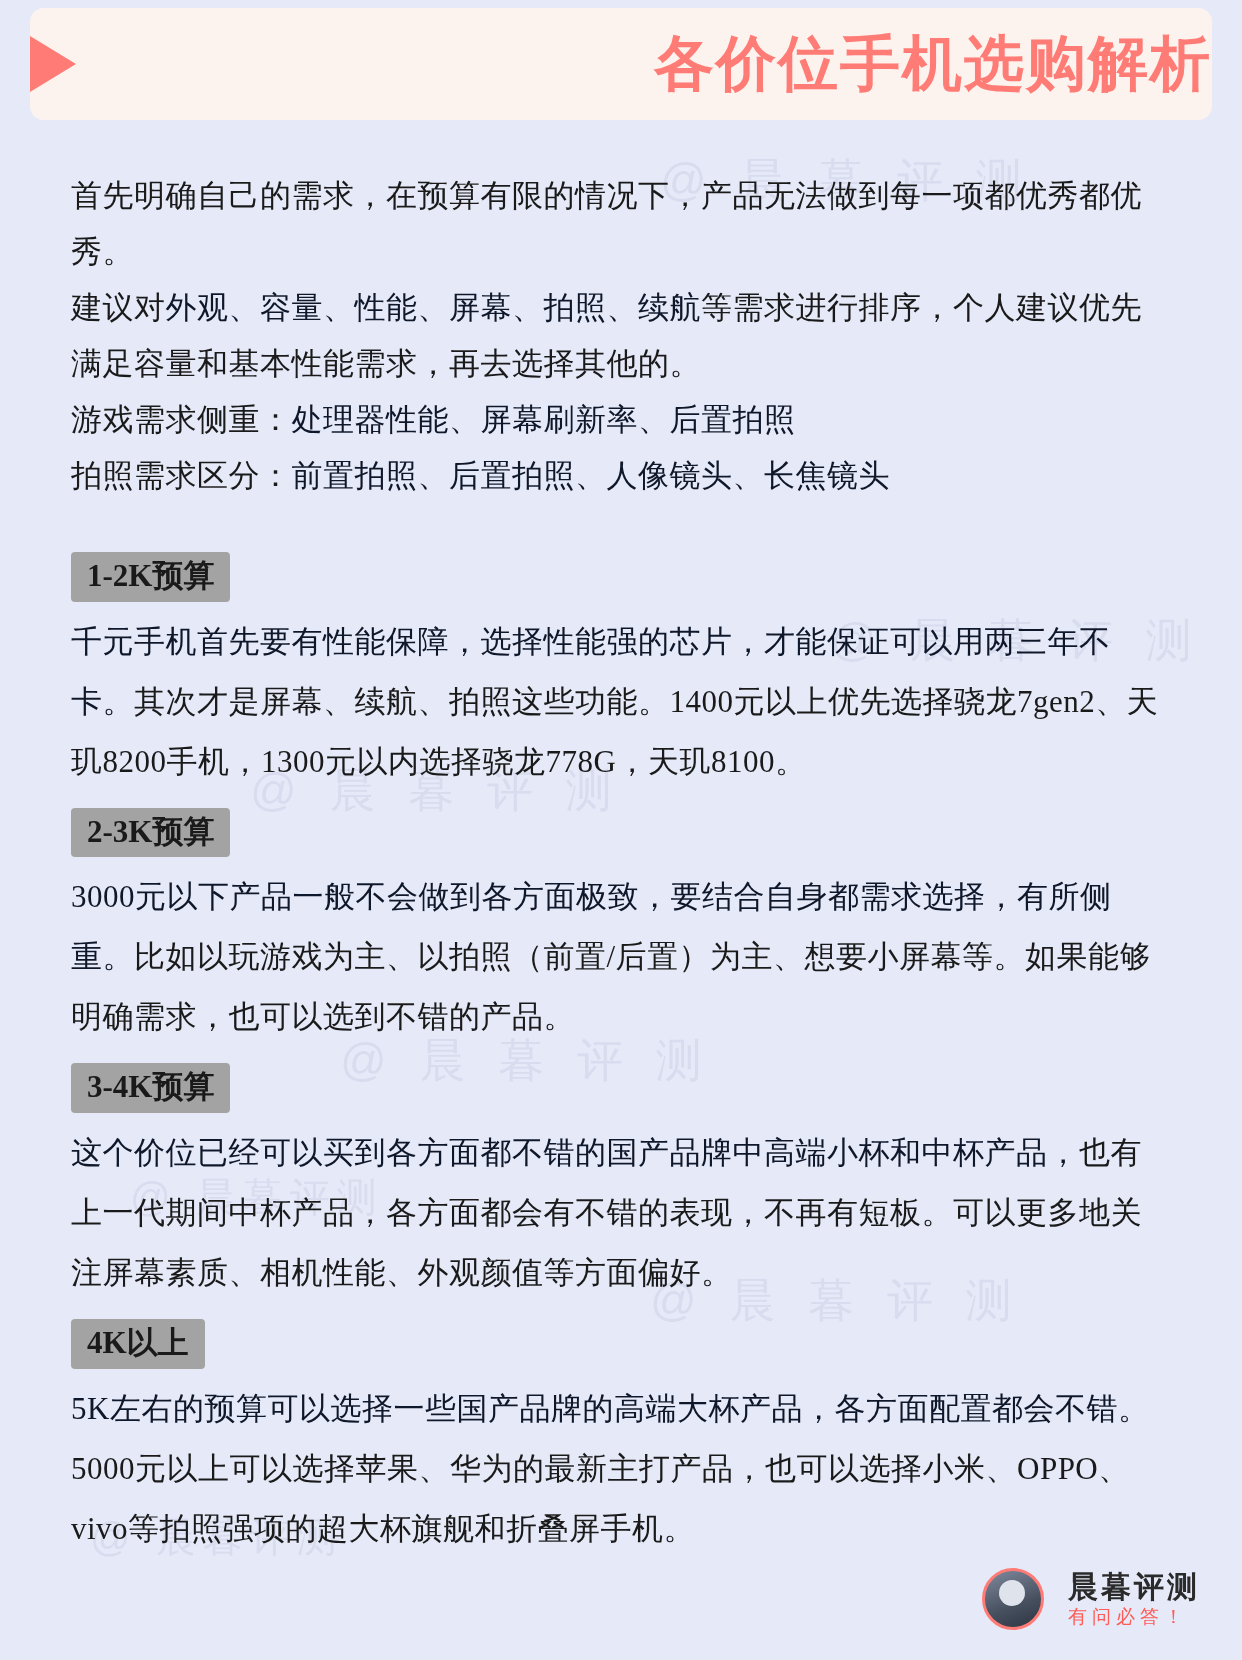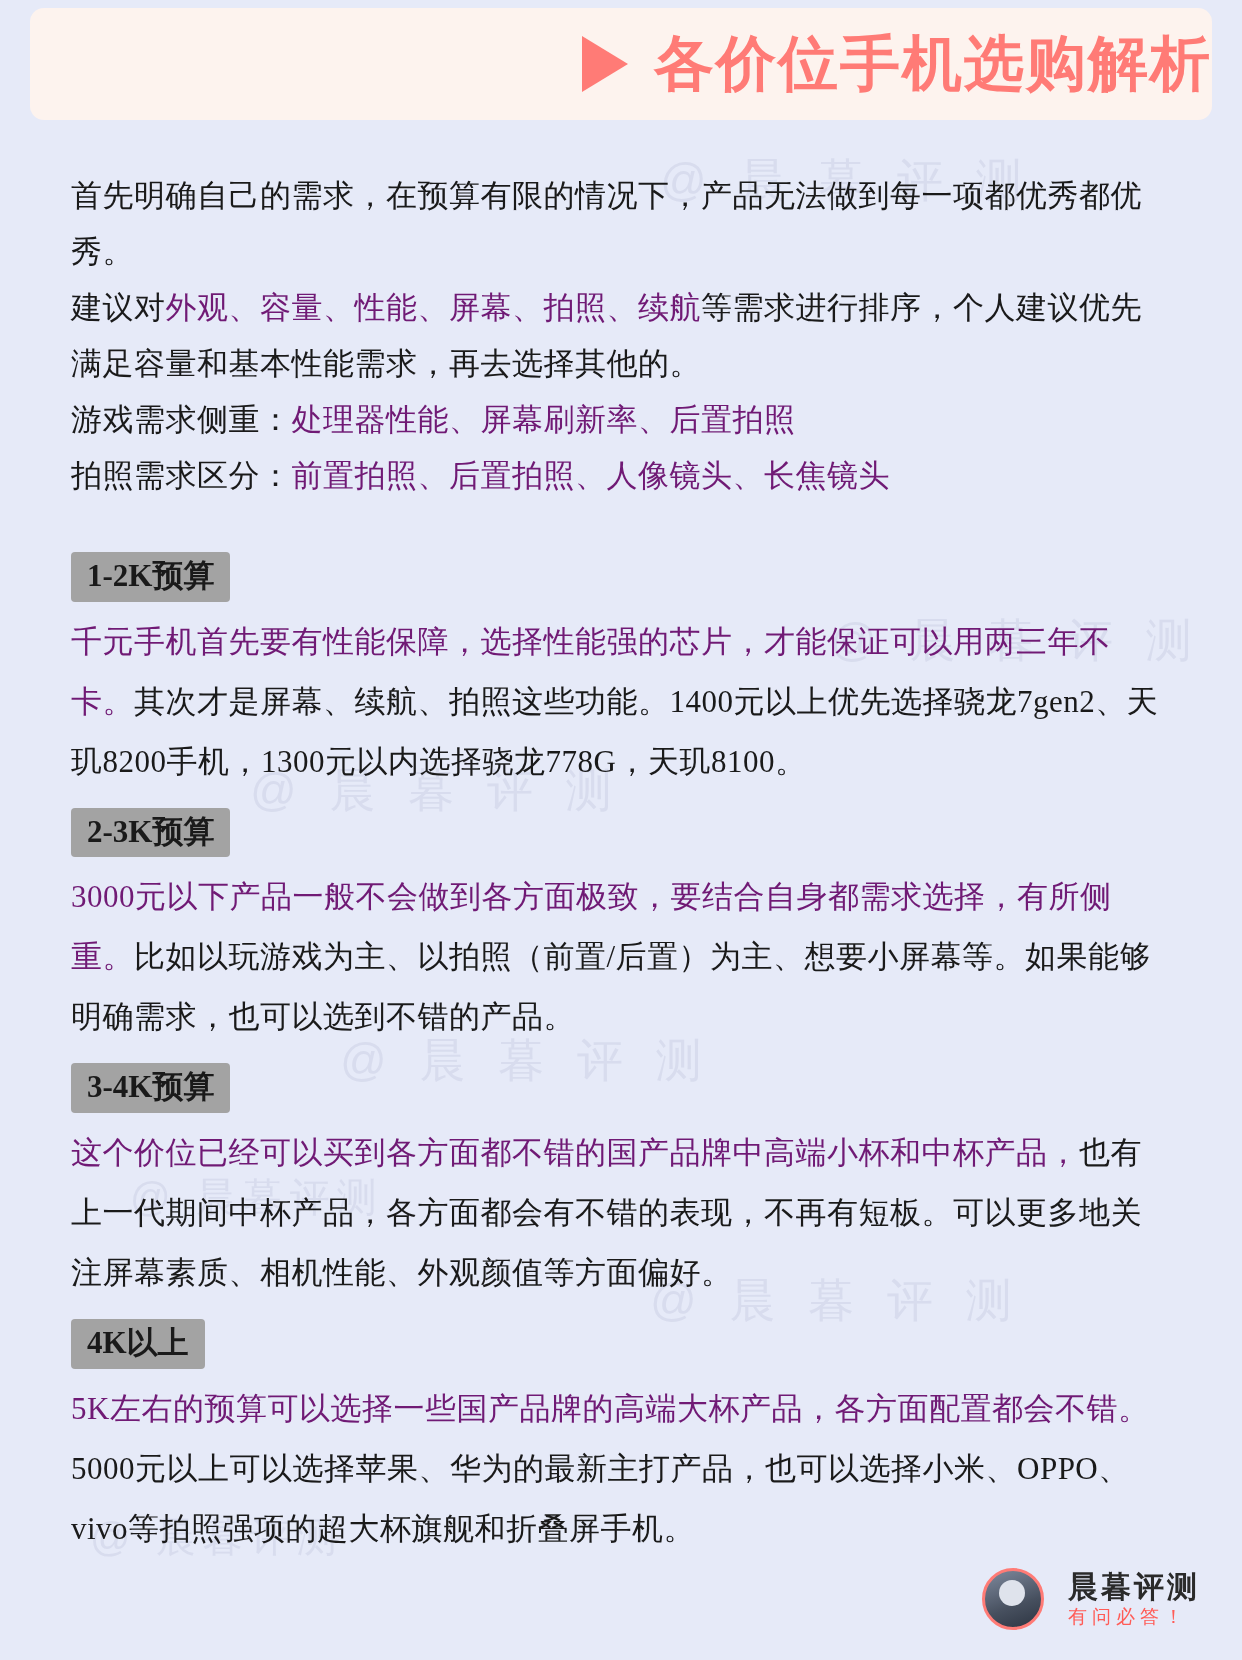--- a/index.html
+++ b/index.html
@@ -19,21 +19,21 @@
   .header-banner {
     position: absolute;
     left: 30px;
     top: 8px;
     width: 1182px;
     height: 112px;
     background: #fdf3ee;
     border-radius: 14px;
     display: flex;
     align-items: center;
-    justify-content: flex-end;
+    justify-content: space-between;
     gap: 22px;
   }
   .play-icon {
     width: 0;
     height: 0;
     border-left: 46px solid #ff7b76;
     border-top: 28px solid transparent;
     border-bottom: 28px solid transparent;
     margin-right: 4px;
   }
@@ -57,21 +57,21 @@
 
   .para {
     font-size: 31px;
     line-height: 56px;
     color: #1a1a1a;
     letter-spacing: 0.5px;
     margin: 0;
     font-weight: 500;
   }
   .hl {
-    color: #701a75;
+    color: #0f172a;
   }
 
   .intro-block {
     margin-bottom: 48px;
   }
 
   
   .sec-tag {
     display: inline-block;
     background: #a3a3a3;

